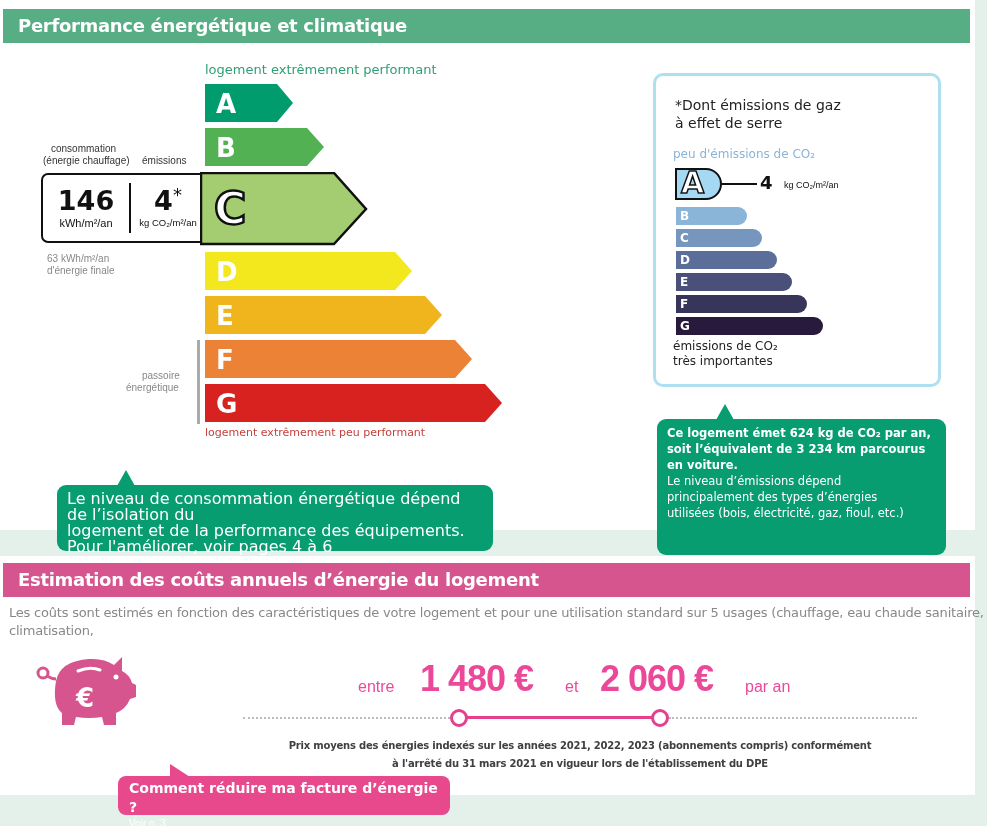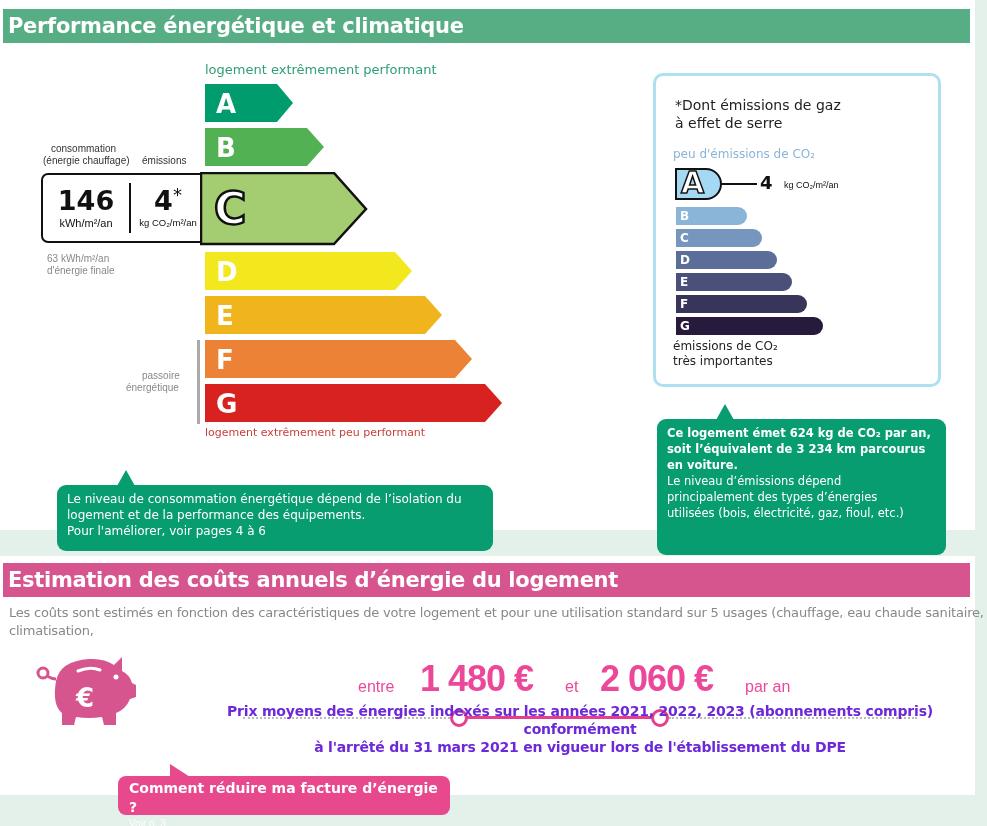--- a/index.html
+++ b/index.html
@@ -4,21 +4,21 @@
 <style>
   * { box-sizing: border-box; margin: 0; padding: 0; }
   html, body { width: 987px; height: 826px; overflow: hidden; background: #fff; }
   body { position: relative; font-family: "Liberation Sans", sans-serif; color: #222; }
 
   .bg-band { position: absolute; background: #e4f1ea; }
   .right-strip { position: absolute; left: 975px; top: 0; width: 12px; height: 826px; background: #e4f1ea; }
 
   .section-title {
     position: absolute; height: 34px; color: #fff; font-weight: bold;
-    font-family: "DejaVu Sans", sans-serif; font-size: 21px; line-height: 34px; padding-left: 5px;
+    font-family: "DejaVu Sans", sans-serif; font-size: 18px; line-height: 34px; padding-left: 15px;
     letter-spacing: -0.3px;
   }
   .title-green { left: 3px; top: 9px; width: 967px; background: #57ad84; }
   .title-pink { left: 3px; top: 563px; width: 967px; background: #d6558e; }
 
   .lbl-small { position: absolute; font-size: 10px; color: #333; line-height: 12px; }
   .lbl-grey { color: #888; }
   .lbl-green { color: #2f9f73; font-size: 13px; font-family: "DejaVu Sans", sans-serif; }
   .lbl-red { color: #c7403c; font-size: 11px; font-family: "DejaVu Sans", sans-serif; }
 
@@ -55,33 +55,33 @@
   .ges-bar { position: absolute; left: 20px; height: 18px; border-radius: 0 9px 9px 0; color: #fff;
     font-family: "DejaVu Sans", sans-serif; font-weight: bold; font-size: 12px; line-height: 18px; padding-left: 4px; }
   .ges-a { position: absolute; left: 19px; top: 92px; width: 47px; height: 32px; background: #a5d8f3;
     border: 2px solid #111; border-radius: 0 16px 16px 0; }
   .ges-a span { position: absolute; left: 4px; top: -5px; font-family: "DejaVu Sans", sans-serif; font-weight: bold; font-size: 30px; color: #fff; -webkit-text-stroke: 1.5px #111; }
   .ges-line { position: absolute; left: 66px; top: 107px; width: 35px; height: 2px; background: #111; }
   .ges-value { position: absolute; left: 104px; top: 96px; font-family: "DejaVu Sans", sans-serif; font-weight: bold; font-size: 18px; color: #111; }
   .ges-unit { position: absolute; left: 128px; top: 104px; font-size: 9px; color: #111; }
 
   .callout { position: absolute; background: #079d70; color: #fff; border-radius: 9px;
-    font-family: "DejaVu Sans", sans-serif; font-size: 12px; line-height: 16px; padding: 6px 10px; }
+    font-family: "DejaVu Sans", sans-serif; font-size: 16px; line-height: 16px; padding: 6px 10px; }
   .callout .tri { position: absolute; width: 0; height: 0; border-left: 9px solid transparent; border-right: 9px solid transparent; border-bottom: 16px solid #079d70; top: -15px; }
 
   .desc { position: absolute; left: 9px; top: 604px; width: 975px; font-family: "DejaVu Sans", sans-serif; font-size: 13px; line-height: 18px; color: #888; letter-spacing: -0.2px; }
   .cost-row { position: absolute; top: 656px; font-family: Liberation Sans, sans-serif; color: #ec4899; }
   .cost-small { font-size: 16px; }
   .cost-big { font-size: 36px; font-weight: bold; letter-spacing: -1px; }
 
   .dots { position: absolute; top: 717px; height: 2px; border-top: 2px dotted #bbb; }
   .range { position: absolute; left: 459px; top: 716px; width: 201px; height: 3px; background: #e53f8d; }
   .knob { position: absolute; top: 709px; width: 18px; height: 18px; border: 3px solid #e53f8d; border-radius: 50%; background: #fff; }
 
-  .price-note { position: absolute; left: 200px; top: 702px; width: 760px; text-align: center; font-family: "DejaVu Sans", sans-serif; font-size: 14px; line-height: 18px; color: #6d28d9; font-weight: bold; letter-spacing: -0.2px; }
+  .price-note { position: absolute; left: 200px; top: 737px; width: 760px; text-align: center; font-family: "DejaVu Sans", sans-serif; font-size: 10px; line-height: 18px; color: #404040; font-weight: bold; letter-spacing: -0.2px; }
 
   .pink-callout { position: absolute; left: 118px; top: 776px; width: 332px; height: 39px; background: #e8498d; border-radius: 8px; color: #fff; padding: 3px 11px; }
   .pink-callout .tri { position: absolute; left: 52px; top: -12px; width: 0; height: 0; border-left: 0 solid transparent; border-right: 20px solid transparent; border-bottom: 13px solid #e8498d; }
   .pc-title { font-family: "DejaVu Sans", sans-serif; font-weight: bold; font-size: 14px; line-height: 19px; }
   .pc-sub { font-size: 10px; line-height: 13px; }
 
   .piggy { position: absolute; left: 34px; top: 653px; }
 </style>
 </head>
 <body>

